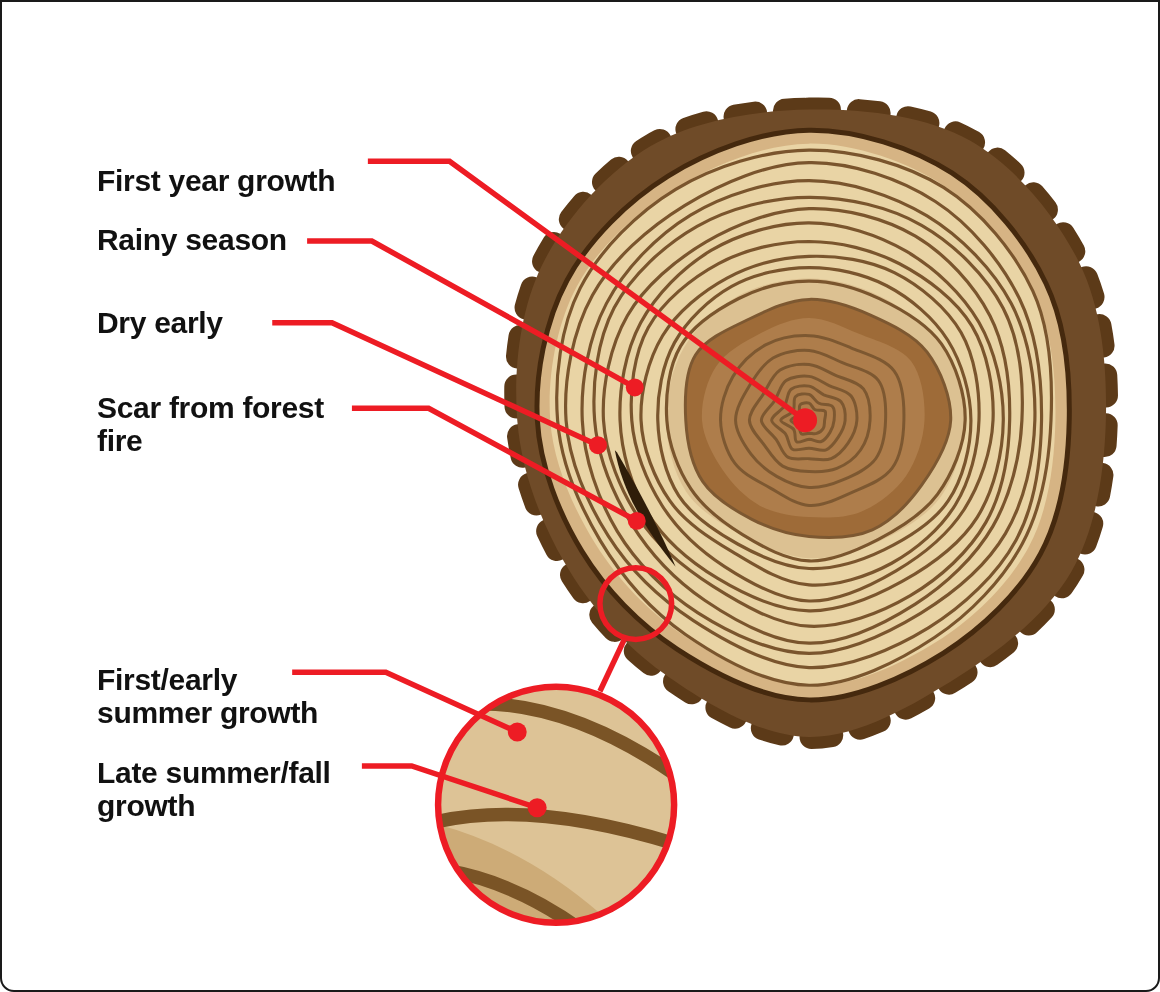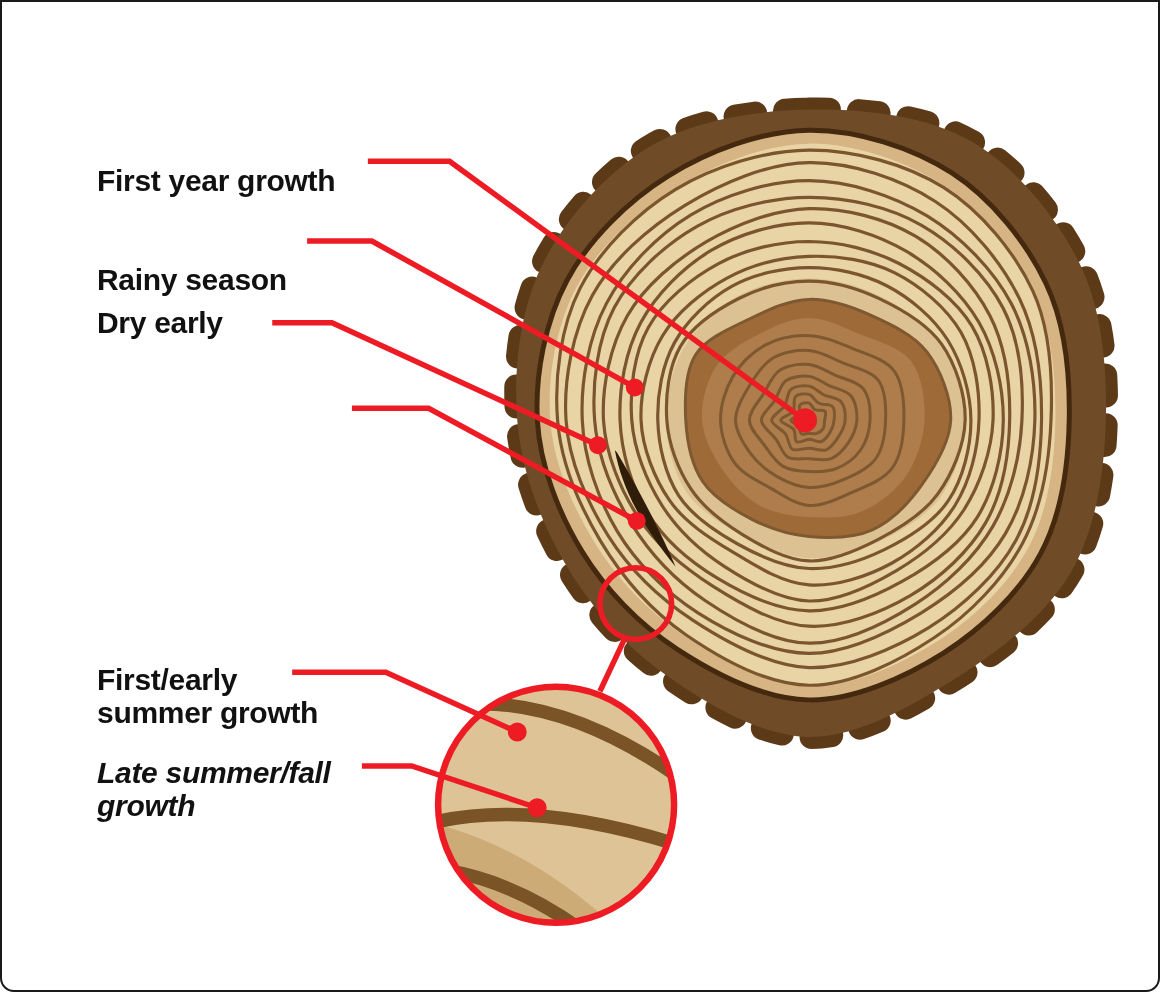--- a/index.html
+++ b/index.html
@@ -14,25 +14,25 @@
   }
   .frame svg{position:absolute;left:0;top:0;width:100%;height:100%;}
   .label{
     position:absolute;
     font:700 30px/33px "Liberation Sans", sans-serif;
     letter-spacing:-0.3px;
     color:var(--text,#111);
     white-space:pre-line;
   }
   #lbl-first{left:95px;top:142px;margin-top:20px;}
-  #lbl-rainy{left:95px;top:221px;margin-top:40px;}
+  #lbl-rainy{left:95px;top:221px;}
   #lbl-dry{left:95px;top:304px;}
   #lbl-scar{left:95px;top:389px;width:280px;}
   #lbl-spring{left:95px;top:661px;width:300px;}
-  #lbl-late{left:95px;top:754px;width:300px;font-style:italic;}
+  #lbl-late{left:95px;top:754px;width:300px;}
 </style>
 </head>
 <body>
 
 <div class="frame">
 
   <svg viewBox="0 0 1160 992" aria-hidden="true">
     <defs>
       <clipPath id="magclip">
           <circle cx="556" cy="806" r="118"></circle>
@@ -95,17 +95,19 @@
       <circle cx="598" cy="445" r="9"></circle>
       <circle cx="637" cy="521" r="9"></circle>
       <circle cx="517" cy="733" r="9.5"></circle>
       <circle cx="537" cy="809" r="9.5"></circle>
     </g>
   </svg>
 
   <div class="label" id="lbl-first">First year growth</div>
   <div class="label" id="lbl-rainy">Rainy season</div>
   <div class="label" id="lbl-dry">Dry early</div>
+  <div class="label" id="lbl-scar">Scar from forest
+fire</div>
   <div class="label" id="lbl-spring">First/early
 summer growth</div>
   <div class="label" id="lbl-late">Late summer/fall
 growth</div>
 </div>
 
 </body></html>

